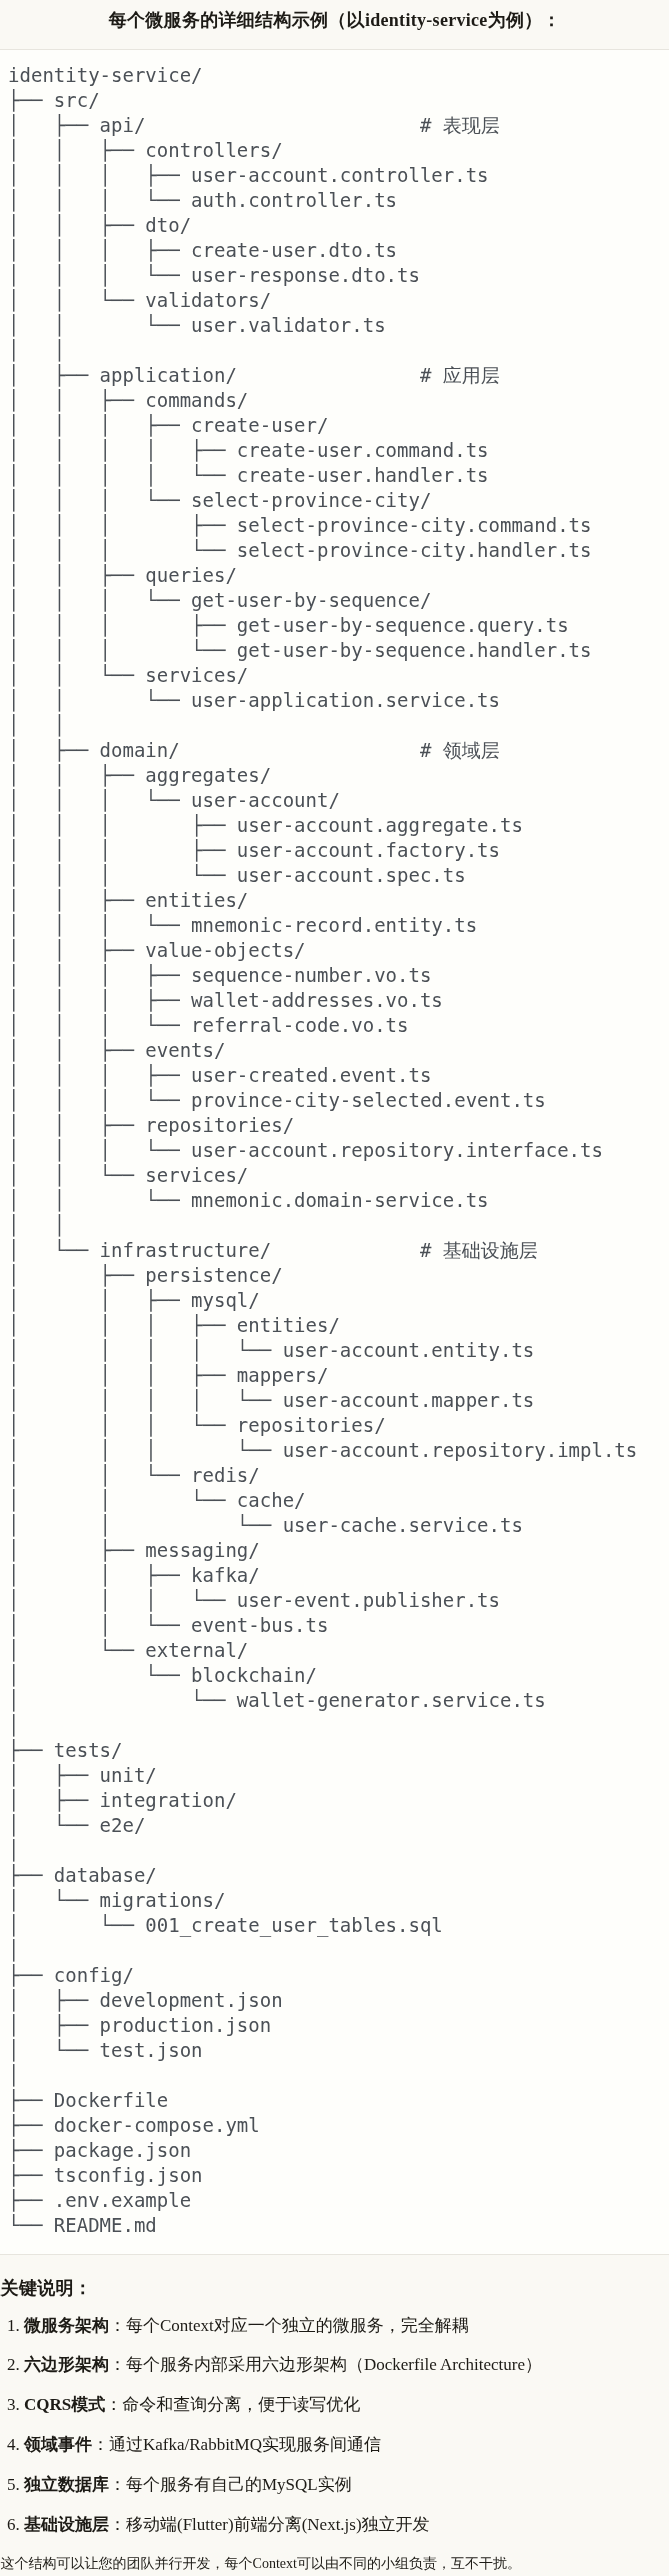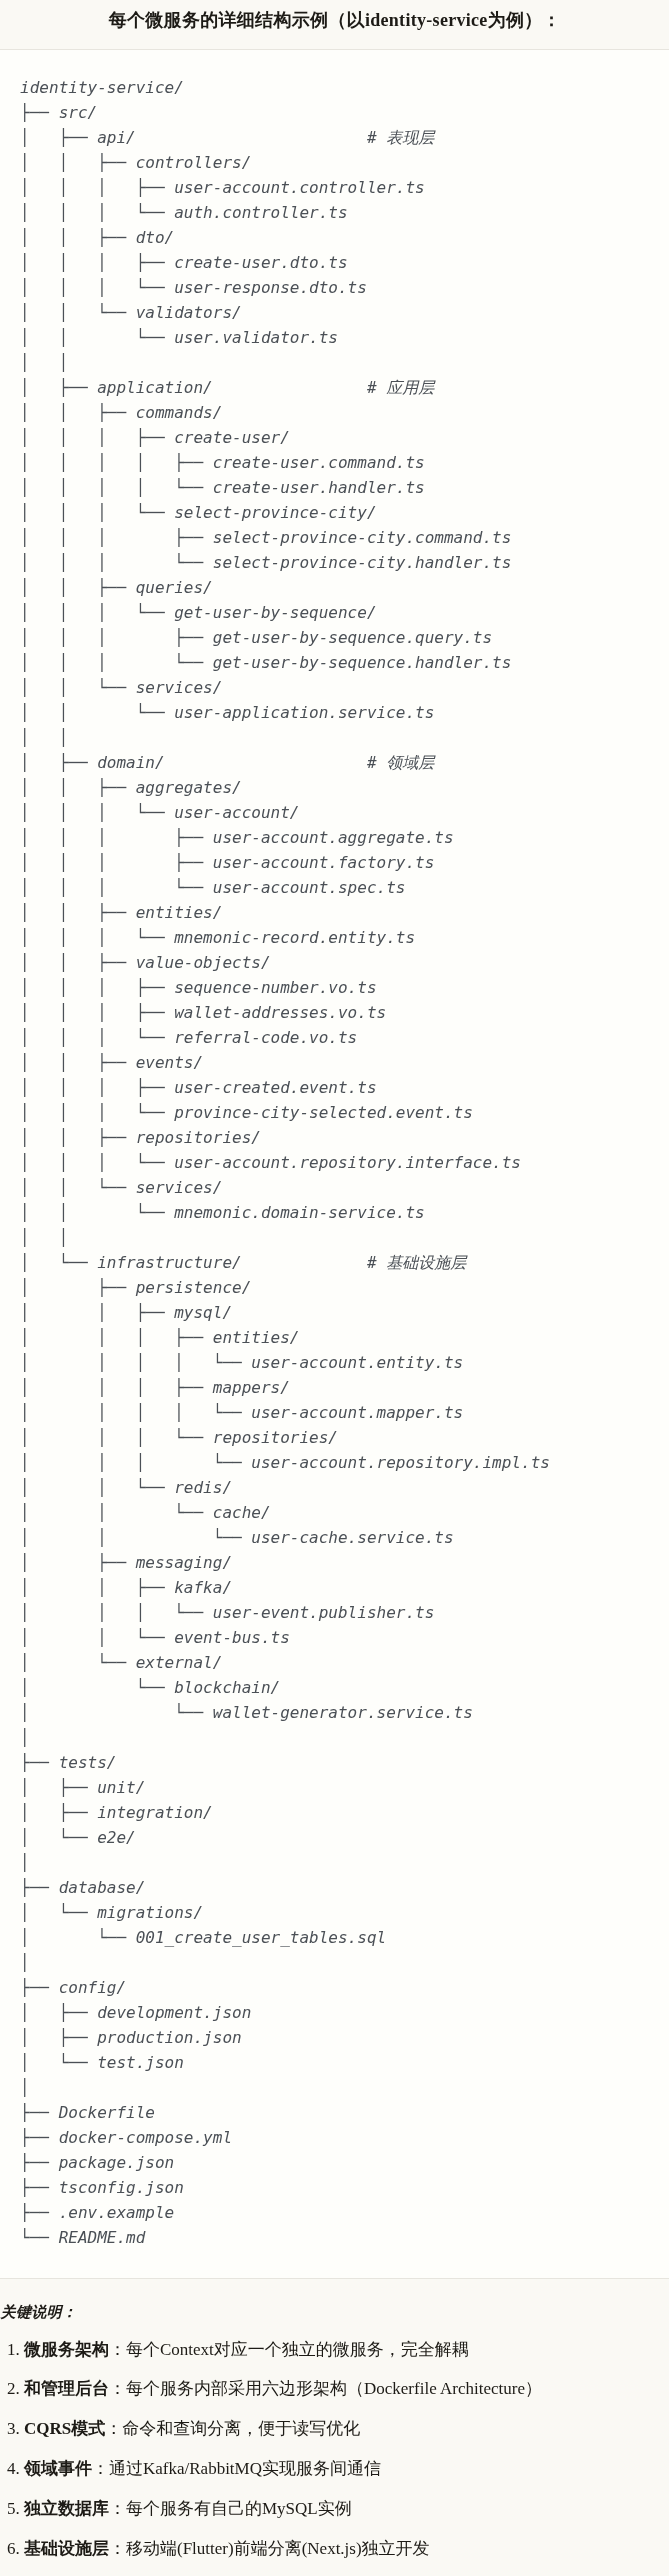--- a/index.html
+++ b/index.html
@@ -25,36 +25,34 @@
   }
   .code-block {
     margin-top: 17px;
     background: #FEFEFB;
     border-top: 0.6px solid #E7E5DE;
     border-bottom: 0.6px solid #E7E5DE;
     width: 100%;
     box-sizing: border-box;
   }
   pre.file-tree {
-    margin: 12px;
+    margin: 0;
     padding: 13px 5px 16.3px 8.1px;
     font-family: "DejaVu Sans Mono", "Liberation Mono", monospace;
-    font-size: 16px;
+    font-size: 19px;
     line-height: 25px;
     color: #4b5056;
     white-space: pre;
-    font-style: italic;
   }
   .notes-heading {
     margin: 21px 0 0 0.6px;
-    font-size: 15px;
+    font-size: 18px;
     font-weight: 700;
     line-height: 25px;
     letter-spacing: 0.3px;
-    font-style: italic;
   }
   ol.notes-list {
     margin: 11.3px 0 0 0;
     padding: 0 0 0 24px;
     font-size: 17px;
   }
   li.note-item {
     margin: 0 0 13.8px 0;
     line-height: 26px;
   }
@@ -159,21 +157,21 @@
 ├── package.json
 ├── tsconfig.json
 ├── .env.example
 └── README.md</pre>
 </div>
 
 <h3 class="notes-heading">关键说明：</h3>
 
 <ol class="notes-list">
   <li class="note-item"><span class="note-term">微服务架构</span><span class="note-colon">：</span><span class="note-desc">每个Context对应一个独立的微服务，完全解耦</span></li>
-  <li class="note-item"><span class="note-term">和管理后台</span><span class="note-colon">：</span><span class="note-desc">每个服务内部采用六边形架构（Dockerfile Architecture）</span></li>
+  <li class="note-item"><span class="note-term">六边形架构</span><span class="note-colon">：</span><span class="note-desc">每个服务内部采用六边形架构（Dockerfile Architecture）</span></li>
   <li class="note-item"><span class="note-term">CQRS模式</span><span class="note-colon">：</span><span class="note-desc">命令和查询分离，便于读写优化</span></li>
   <li class="note-item"><span class="note-term">领域事件</span><span class="note-colon">：</span><span class="note-desc">通过Kafka/RabbitMQ实现服务间通信</span></li>
   <li class="note-item"><span class="note-term">独立数据库</span><span class="note-colon">：</span><span class="note-desc">每个服务有自己的MySQL实例</span></li>
   <li class="note-item"><span class="note-term">基础设施层</span><span class="note-colon">：</span><span class="note-desc">移动端(Flutter)前端分离(Next.js)独立开发</span></li>
 </ol>
 
 <p class="closing-paragraph">这个结构可以让您的团队并行开发，每个Context可以由不同的小组负责，互不干扰。</p>
 
 
 </body></html>

